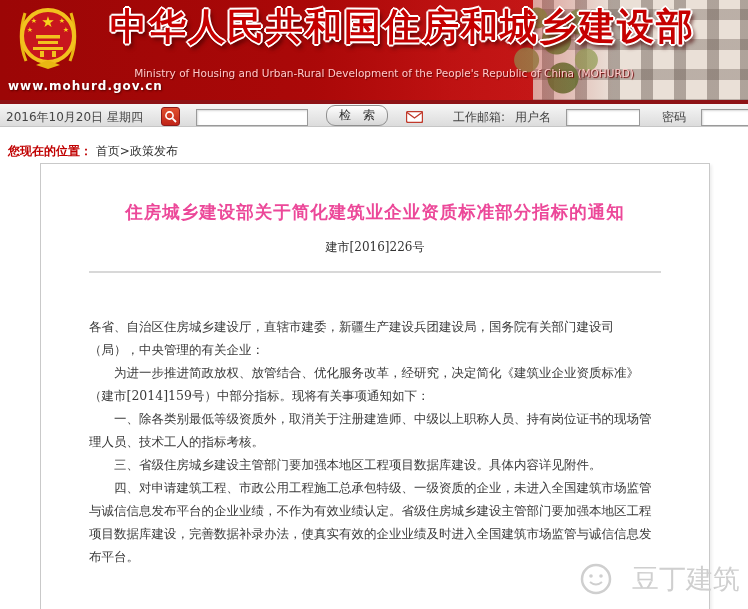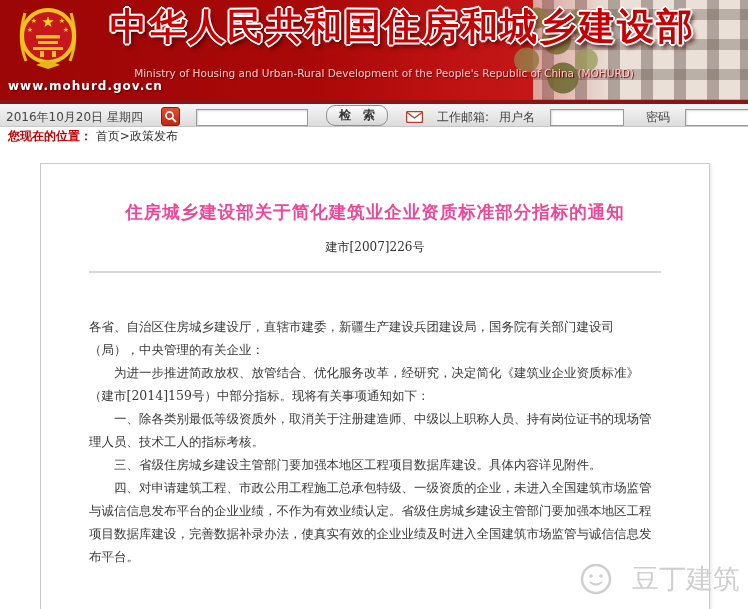--- a/index.html
+++ b/index.html
@@ -43,33 +43,33 @@
   .toolbar { height:27px; background:linear-gradient(#f6f6f6,#dcdcdc);
     border-top:4px solid #8e1216; border-bottom:1px solid #c6c6c6;
     display:flex; align-items:flex-end; padding:0 6px; font-size:12px; color:#444; white-space:nowrap;gap:10px; }
   .tb-date { flex:none; }
   .mag-btn { flex:none; width:19px; height:19px; margin-left:8px; padding:0; border:1px solid #8c1a1a;
     border-radius:3px; background:linear-gradient(#e05030,#c02418); display:flex; align-items:center; justify-content:center; cursor:pointer; }
   .tb-input { height:17px; border:1px solid #9a9a9a; background:#fff; box-shadow:inset 1px 1px 2px rgba(0,0,0,.15);
     font-size:11px; padding:0 3px; }
   .search-input { width:112px; margin-left:6px; }
   .btn-search { margin-left:8px; font-size:12px; color:#333; padding:1px 12px; border:1px solid #8f8f8f;
-    border-radius:9px; background:linear-gradient(#ffffff,#d7d7d7); cursor:pointer;font-weight:bold; }
+    border-radius:9px; background:linear-gradient(#ffffff,#d7d7d7); cursor:pointer; }
   .mail-icon { flex:none; margin-left:8px; }
-  .tb-label { margin-left:4px; }
+  .tb-label { margin-left:20px; }
   .user-input { width:74px; margin-left:5px; }
   .pass-label { margin-left:12px; }
   .pass-input { width:70px; margin-left:5px; }
   .btn-login { margin-left:10px; font-size:14px; color:#333; padding:1px 9px; border:1px solid #8f8f8f;
     border-radius:3px; background:linear-gradient(#ffffff,#d7d7d7); cursor:pointer; }
   .tb-divider { width:1px; height:16px; background:#bdbdbd; margin:0 10px; flex:none; }
   .tb-link { display:flex; align-items:center; gap:3px; color:#444; cursor:pointer; }
 
   
-  .breadcrumb { padding:1px 8px 3px; font-size:12px; }
+  .breadcrumb { padding:16px 8px 3px; font-size:12px; }
   .breadcrumb .loc { color:#c00000; font-weight:bold; }
   .breadcrumb .path { color:#333; }
 
   
   .doc-box { position:absolute; left:40px; top:163px; width:670px; height:530px;
     background:#fff; border:1px solid #c9c9c9; box-shadow:2px 2px 3px rgba(0,0,0,.07);
     padding:36px 48px 20px; font-family:"DejaVu Serif","Liberation Serif",serif; }
   .doc-title { text-align:center; font-size:17.5px; font-weight:bold; color:#ec4899; letter-spacing:1px; }
   .doc-number { text-align:center; font-size:12px; color:#333; margin-top:15px; }
   .doc-hr { border:0; border-top:2px solid #d8d8d8; margin:15px 0 0; }
@@ -153,21 +153,21 @@
 
 </div>
 
 <div class="breadcrumb">
   <span class="loc">您现在的位置：</span>
   <span class="path">首页&gt;政策发布</span>
 </div>
 
 <div class="doc-box">
   <div class="doc-title">住房城乡建设部关于简化建筑业企业资质标准部分指标的通知</div>
-  <div class="doc-number">建市[2007]226号</div>
+  <div class="doc-number">建市[2016]226号</div>
   <hr class="doc-hr">
   <div class="doc-body">
     <p class="no-indent">各省、自治区住房城乡建设厅，直辖市建委，新疆生产建设兵团建设局，国务院有关部门建设司（局），中央管理的有关企业：</p>
     <p>为进一步推进简政放权、放管结合、优化服务改革，经研究，决定简化《建筑业企业资质标准》（建市[2014]159号）中部分指标。现将有关事项通知如下：</p>
     <p>一、除各类别最低等级资质外，取消关于注册建造师、中级以上职称人员、持有岗位证书的现场管理人员、技术工人的指标考核。</p>
     <p>三、省级住房城乡建设主管部门要加强本地区工程项目数据库建设。具体内容详见附件。</p>
     <p>四、对申请建筑工程、市政公用工程施工总承包特级、一级资质的企业，未进入全国建筑市场监管与诚信信息发布平台的企业业绩，不作为有效业绩认定。省级住房城乡建设主管部门要加强本地区工程项目数据库建设，完善数据补录办法，使真实有效的企业业绩及时进入全国建筑市场监管与诚信信息发布平台。</p>
 
   </div>
 </div>

